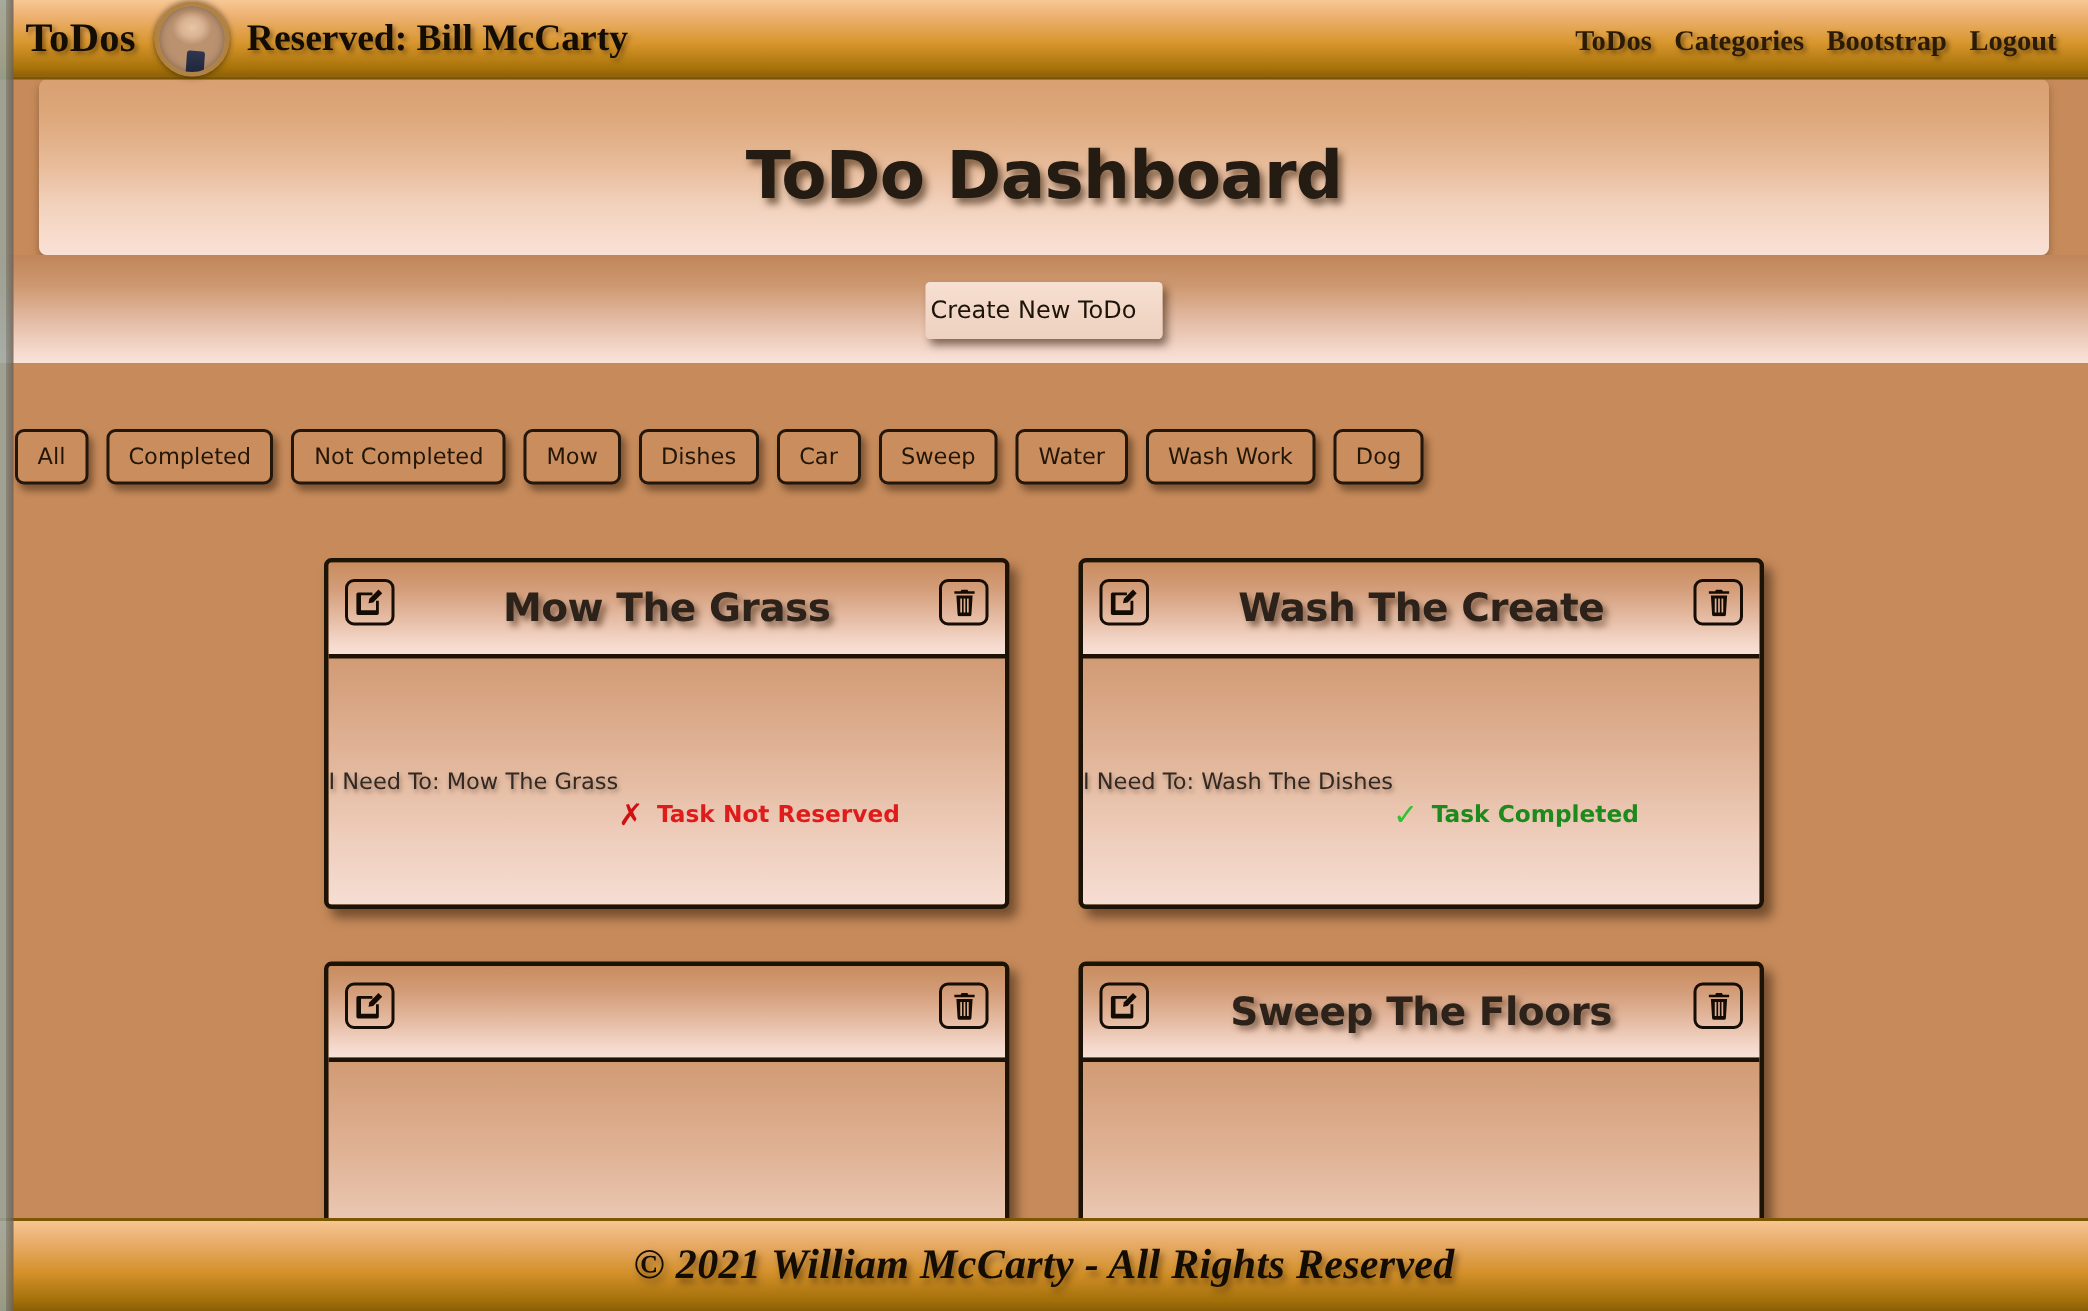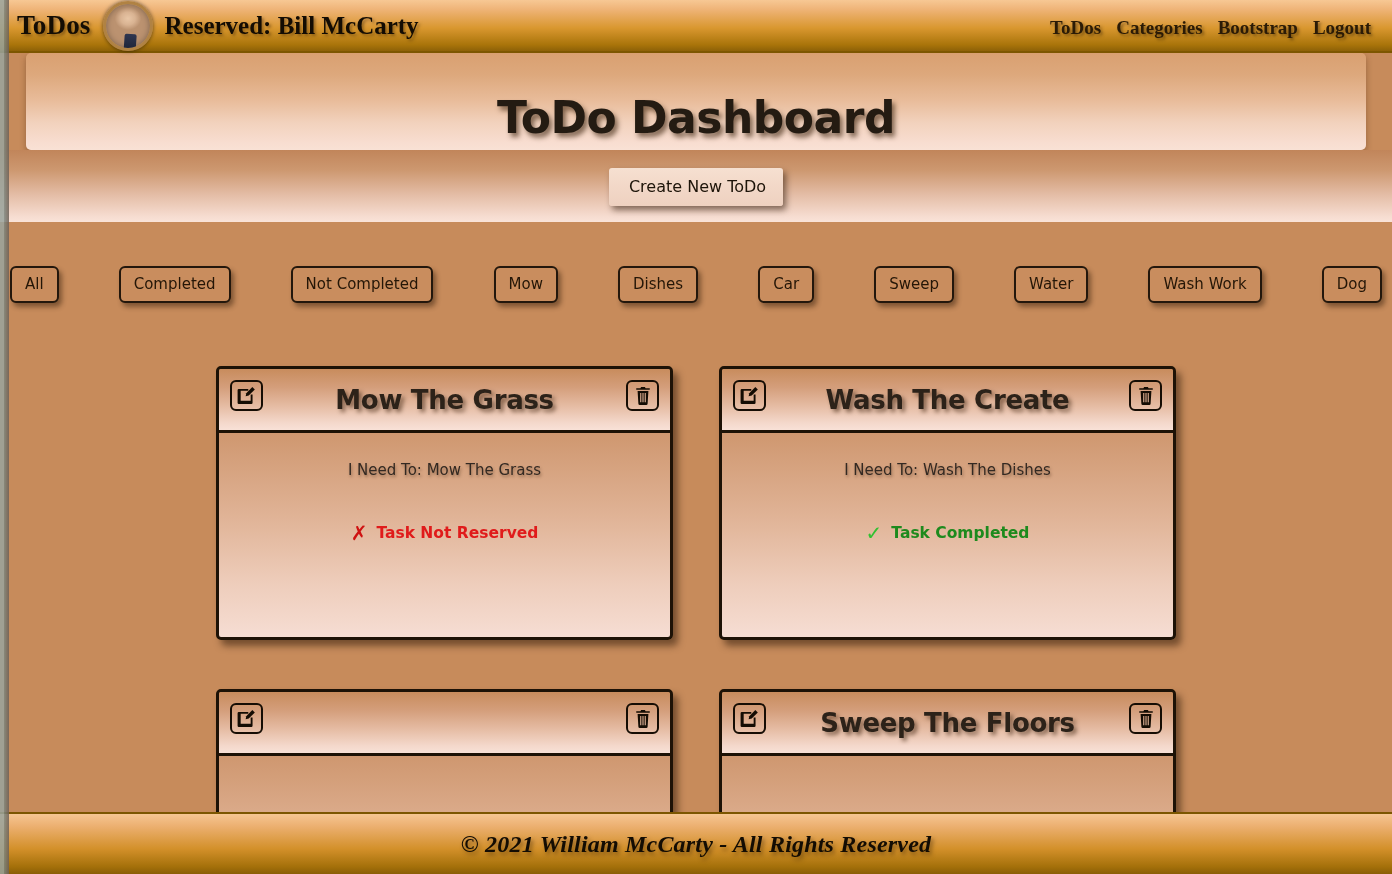--- a/index.html
+++ b/index.html
@@ -92,21 +92,21 @@
     color: #2b1b06;
     text-decoration: none;
     text-shadow: 2px 2px 3px rgba(60,38,6,.55);
     cursor: pointer;
   }
 
   
   .jumbotron {
     position: relative;
     margin: 0 26px;
-    height: 97px;
+    height: 117px;
     border-radius: 5px;
     background: linear-gradient(to bottom, #d9a071 0%, #dda87c 22%, #e8bb99 48%, #f2d2bd 72%, #f8ddd0 92%, #f9e1d5 100%);
     box-shadow: 0 3px 6px rgba(60,30,10,.35);
     display: flex;
     justify-content: center;
     padding-top: 8px;
   }
   .dash-title {
     font-family: "DejaVu Sans", sans-serif;
     font-size: 44px;
@@ -126,35 +126,35 @@
     justify-content: center;
     align-items: center;
   }
   .create-btn {
     font-family: "DejaVu Sans", sans-serif;
     font-size: 16px;
     color: #1d1409;
     background: linear-gradient(to bottom, #f6e0d1 0%, #f3d9c9 40%, #eed1c0 100%);
     border: none;
     border-radius: 3px;
-    padding: 9px 17px 10px 20px;
+    padding: 9px 17px 10px 3px;
     box-shadow: 3px 4px 6px rgba(40,20,5,.55);
     cursor: pointer;
     position: relative;
     top: 1px;
   }
 
   
   .main {
     position: relative;
     padding-top: 42px;
   }
   .filter-row {
     display: flex;
-    justify-content: space-between;
+    justify-content: flex-start;
     align-items: center;
     gap: 12px;
     padding: 2px 10px;
   }
   .filter-btn {
     font-family: "DejaVu Sans", sans-serif;
     font-size: 15px;
     color: #241607;
     background: #c98d5e;
     border: 2px solid #23170c;
@@ -174,21 +174,20 @@
     grid-template-columns: 1fr 1fr;
     column-gap: 46px;
     row-gap: 35px;
   }
   .todo-card {
     border: 3px solid #1d1206;
     border-radius: 5px;
     box-shadow: 5px 6px 7px rgba(35,18,4,.5);
     background: linear-gradient(to bottom, #c98c5d 0%, #d09972 26%, #e0b396 55%, #eecdbb 80%, #f6ddd3 100%);
     overflow: hidden;
-    margin-top: 14px;
   }
   .card-head {
     position: relative;
     height: 64px;
     border-bottom: 3px solid #1d1206;
     background: linear-gradient(to bottom, #c88c5d 0%, #d49e7b 30%, #e6bda5 62%, #f4d8cb 88%, #f8e1d7 100%);
     display: flex;
     align-items: center;
     justify-content: center;
   }
@@ -209,25 +208,24 @@
     background: transparent;
     display: flex; align-items: center; justify-content: center;
     cursor: pointer;
     padding: 0;
   }
   .icon-btn.edit { left: 11px; }
   .icon-btn.del  { right: 11px; }
   .icon-btn svg { display: block; }
 
   .card-body {
-    height: 204px;
-    display: flex;
-    flex-direction: column;
-    align-items: center;
-    padding-top: 28px;
+    height: 164px;
+    display: flex;
+    flex-direction: row;
+    align-items: center;
   }
   .need-to {
     font-family: "DejaVu Sans", sans-serif;
     font-size: 15px;
     color: #332922;
     text-shadow: 1px 2px 3px rgba(70,45,25,.45);
   }
   .status {
     margin-top: 44px;
     font-family: "DejaVu Sans", sans-serif;
@@ -253,21 +251,21 @@
     border-top: 2px solid #7c5600;
     display: flex;
     align-items: center;
     justify-content: center;
     z-index: 40;
   }
   .footer-text {
     font-family: "Liberation Serif", serif;
     font-style: italic;
     font-weight: bold;
-    font-size: 24px;
+    font-size: 28px;
     color: #130c03;
     text-shadow: 2px 3px 4px rgba(70,42,8,.55);
     letter-spacing: .2px;
   }
 </style>
 </head>
 <body>
 
 <div class="left-edge">
   <div class="left-edge-inner"></div>

